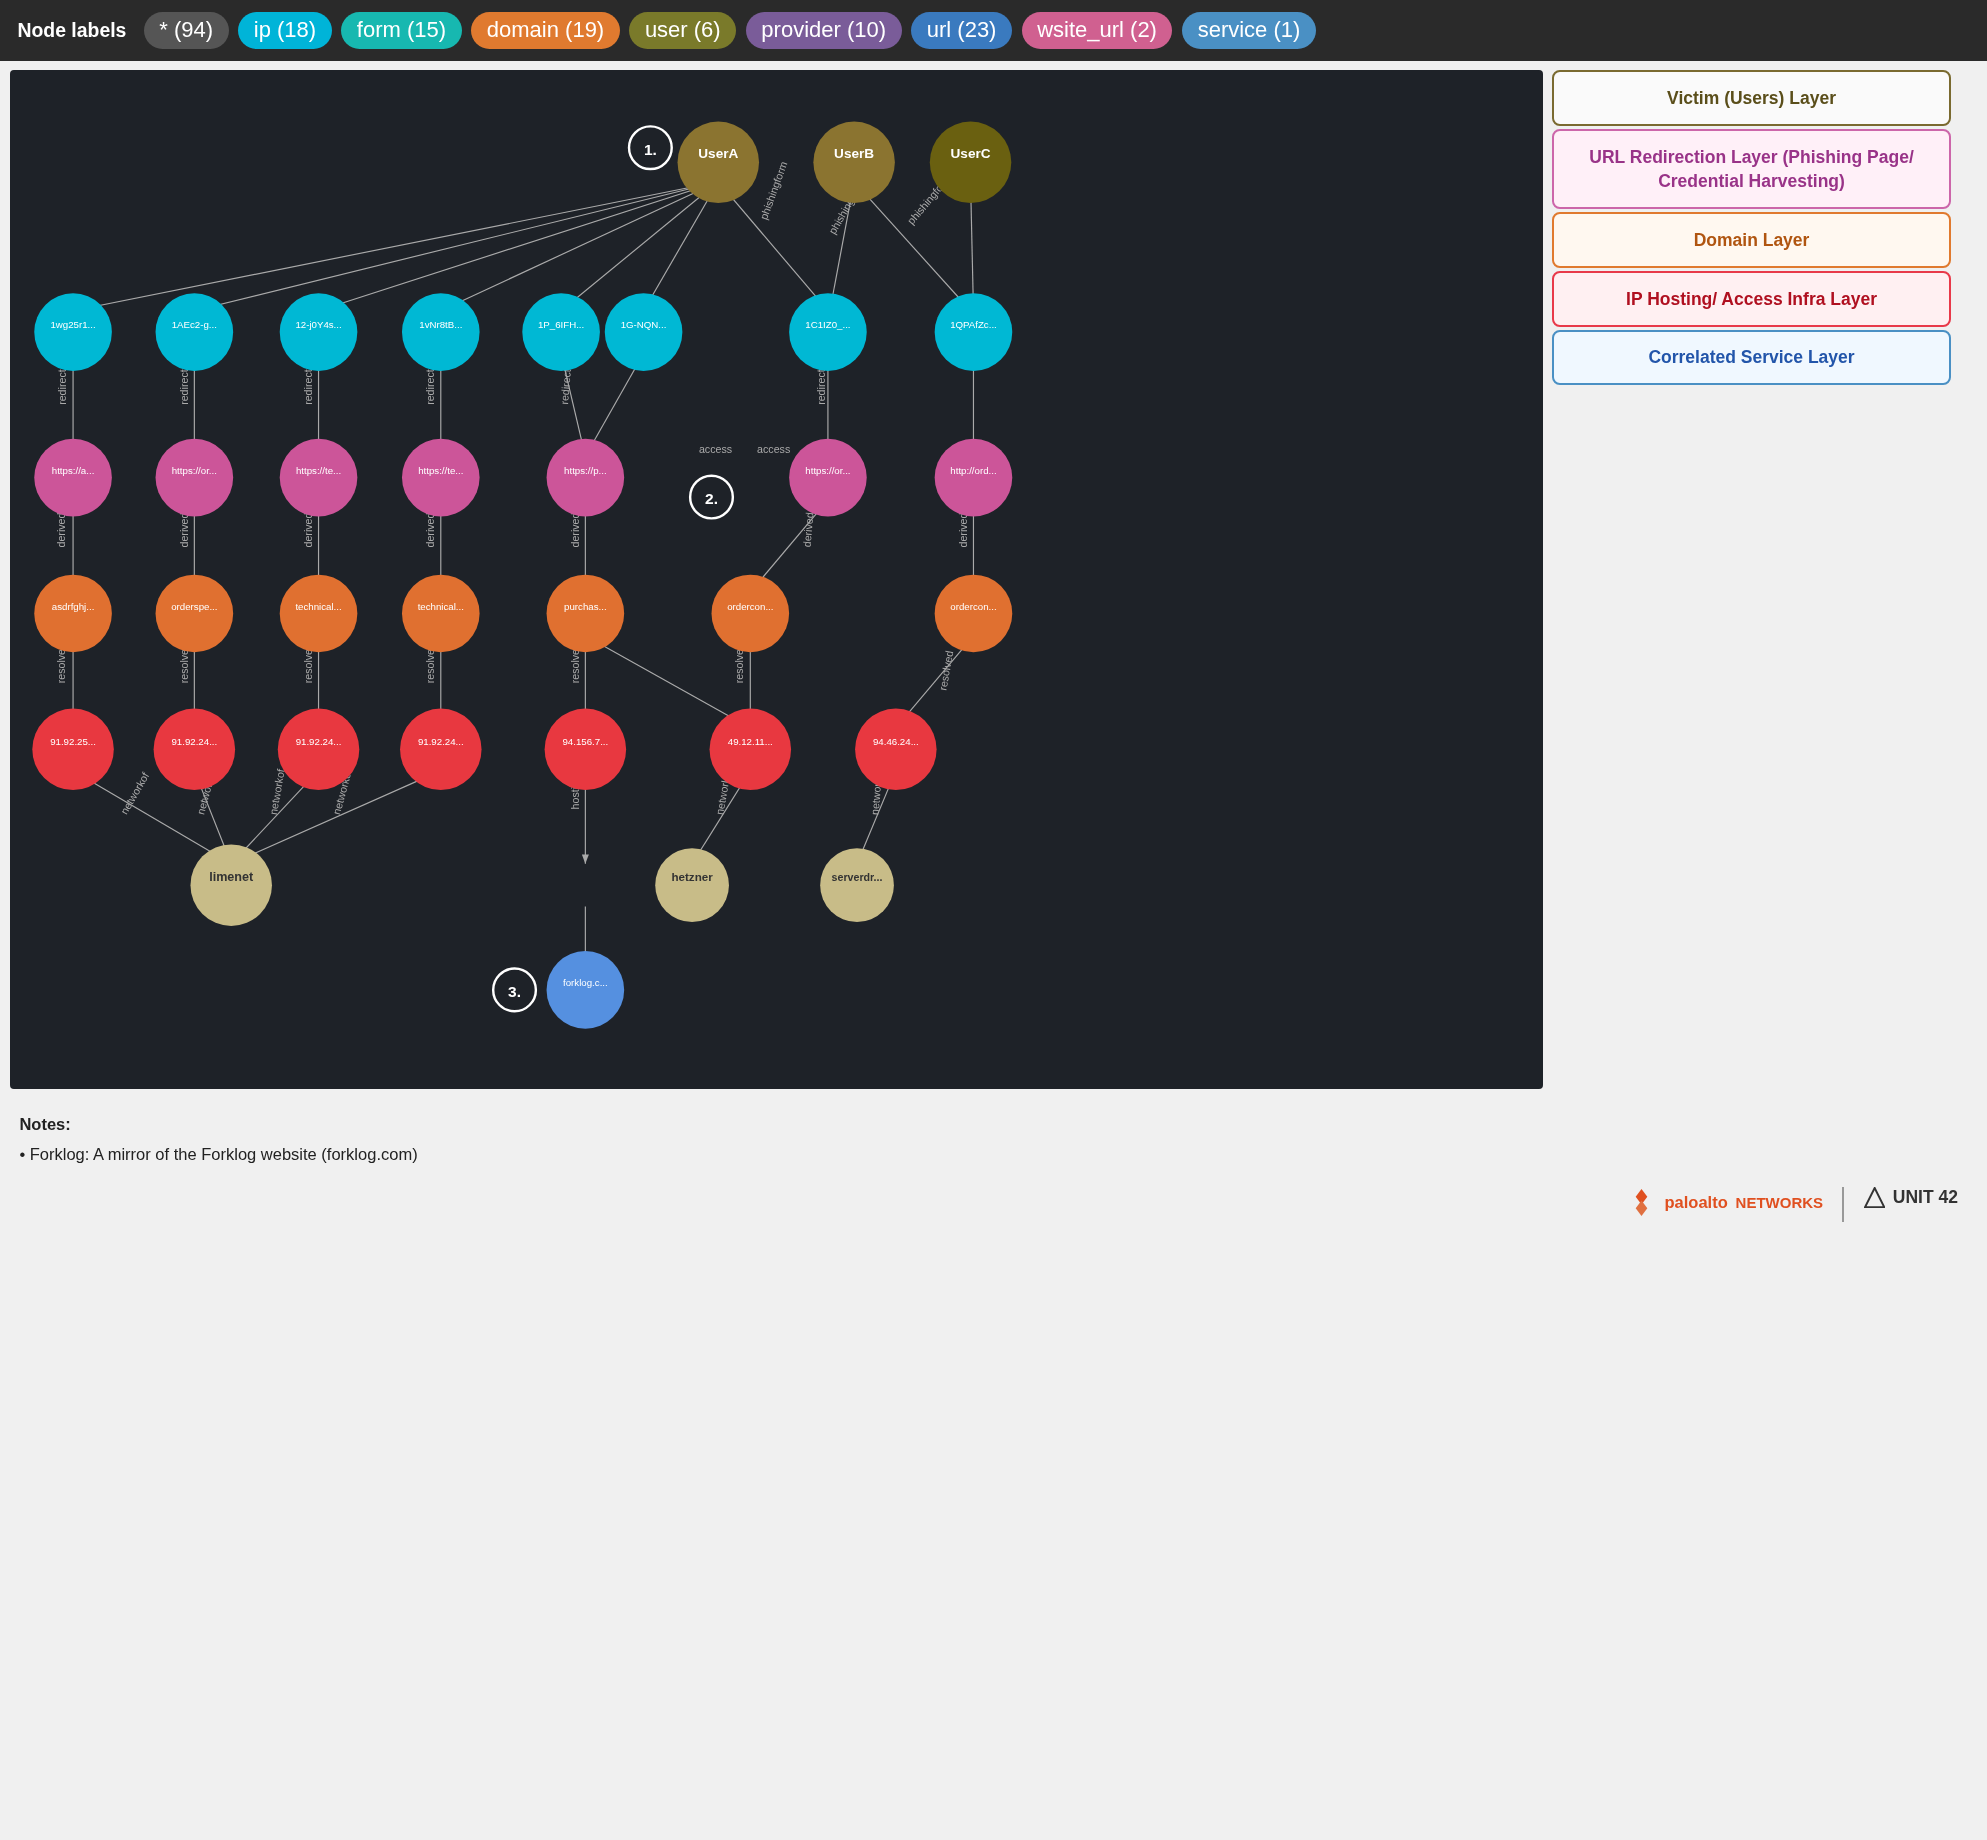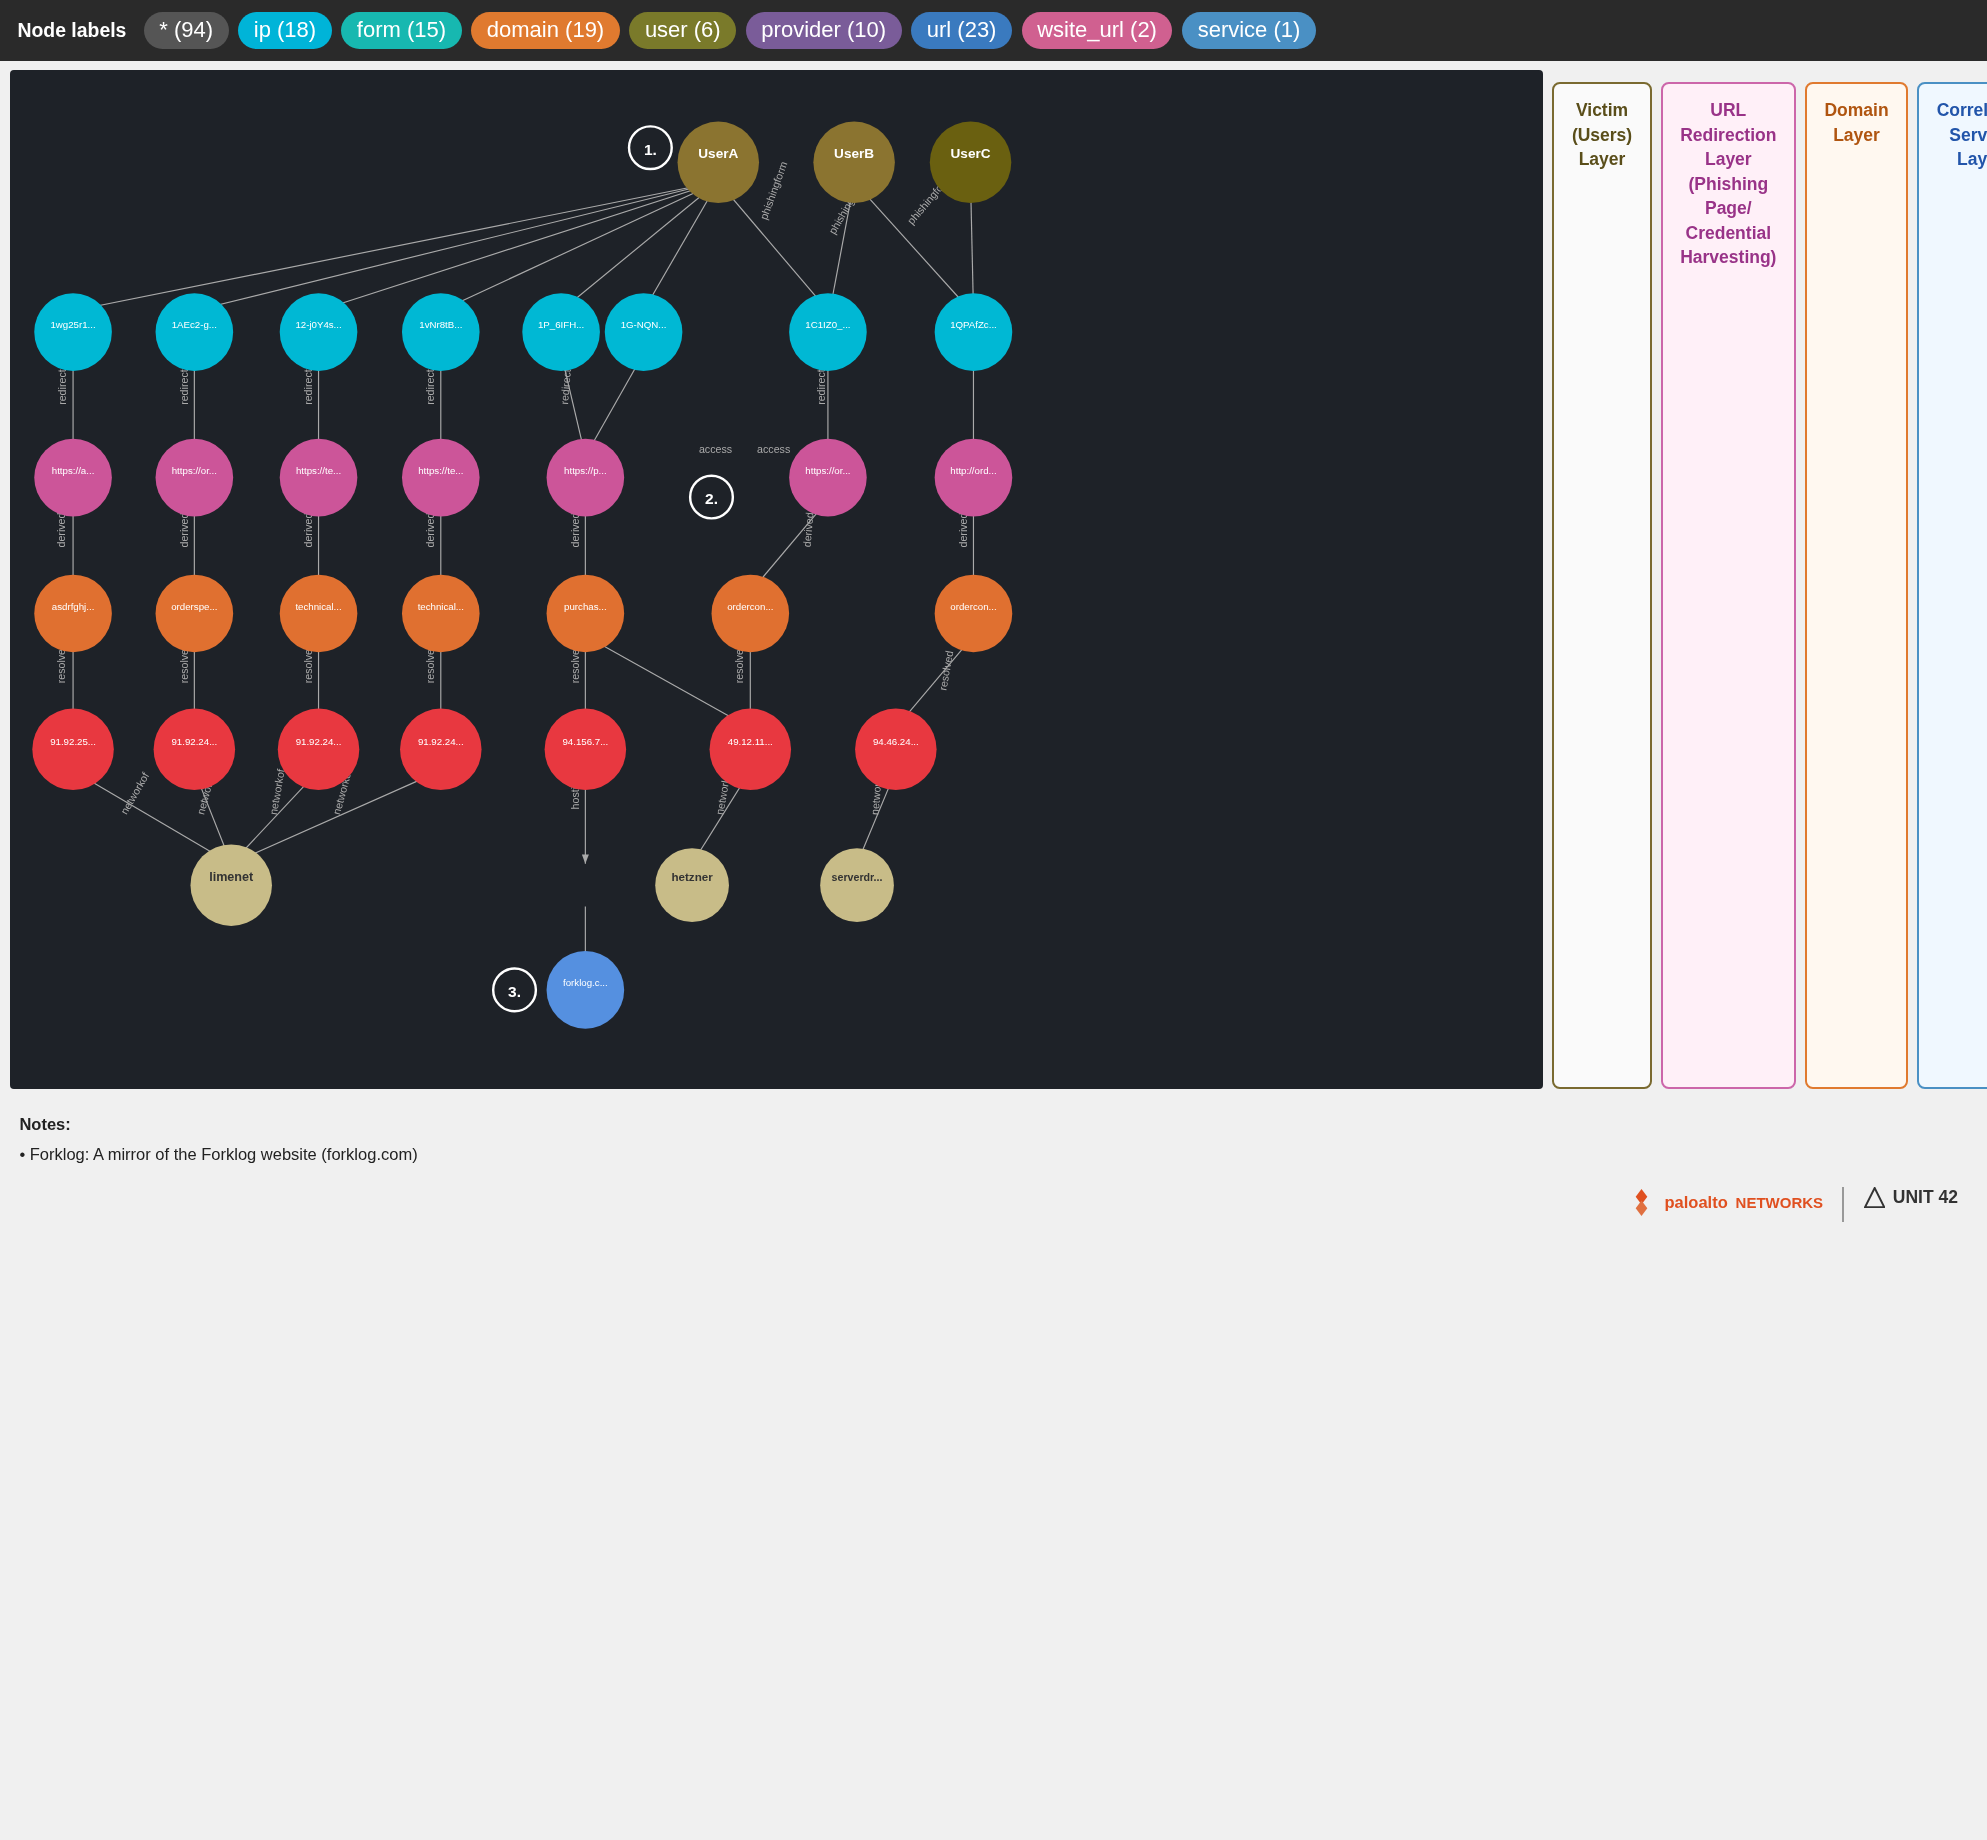--- a/index.html
+++ b/index.html
@@ -54,23 +54,22 @@
       margin: 9.7px;
       border-radius: 3.9px;
       overflow: hidden;
     }
 
     
     .legend-panel {
       width: 408px;
       padding: 9.7px 9.7px 9.7px 0;
       display: flex;
-      flex-direction: row;
-      gap: 9px;
-      margin-top: 12px;
+      flex-direction: column;
+      gap: 3px;
     }
     .legend-item {
       border-radius: 7.8px;
       padding: 13.6px 17.5px;
       font-size: 17.5px;
       font-weight: bold;
       text-align: center;
       line-height: 1.4;
     }
     .legend-victim { border: 2.9px solid #7a6a30; background: #fafafa; color: #5a4e1a; }
@@ -359,20 +358,21 @@
 
       <circle cx="593" cy="948" r="40" fill="#5590e0"></circle>
       <text x="593" y="944" text-anchor="middle" fill="white" font-size="10">forklog.c...</text>
     </svg>
   </div>
 
   <div class="legend-panel">
     <div class="legend-item legend-victim">Victim (Users) Layer</div>
     <div class="legend-item legend-url">URL Redirection Layer (Phishing Page/ Credential Harvesting)</div>
     <div class="legend-item legend-domain">Domain Layer</div>
+    <div class="legend-item legend-ip">IP Hosting/ Access Infra Layer</div>
     <div class="legend-item legend-correlated">Correlated Service Layer</div>
   </div>
 </div>
 
 <div class="notes-section">
   <div class="notes-title">Notes:</div>
   <div>• Forklog: A mirror of the Forklog website (forklog.com)</div>
 </div>
 
 <div class="footer">

